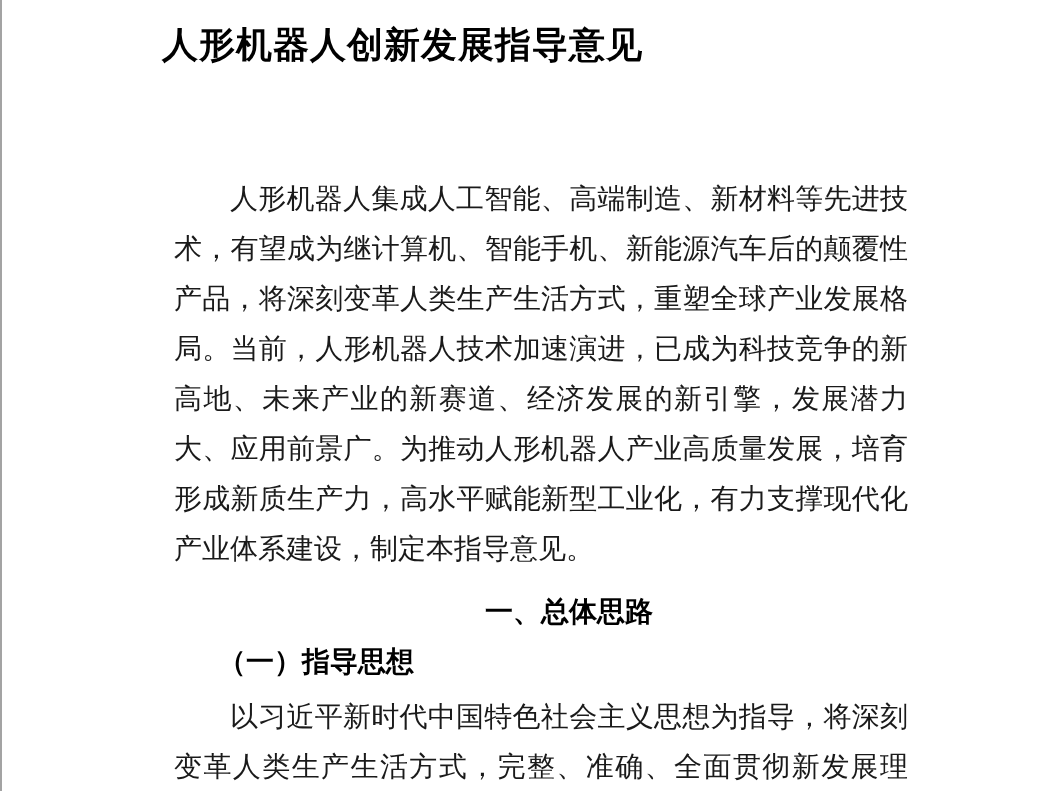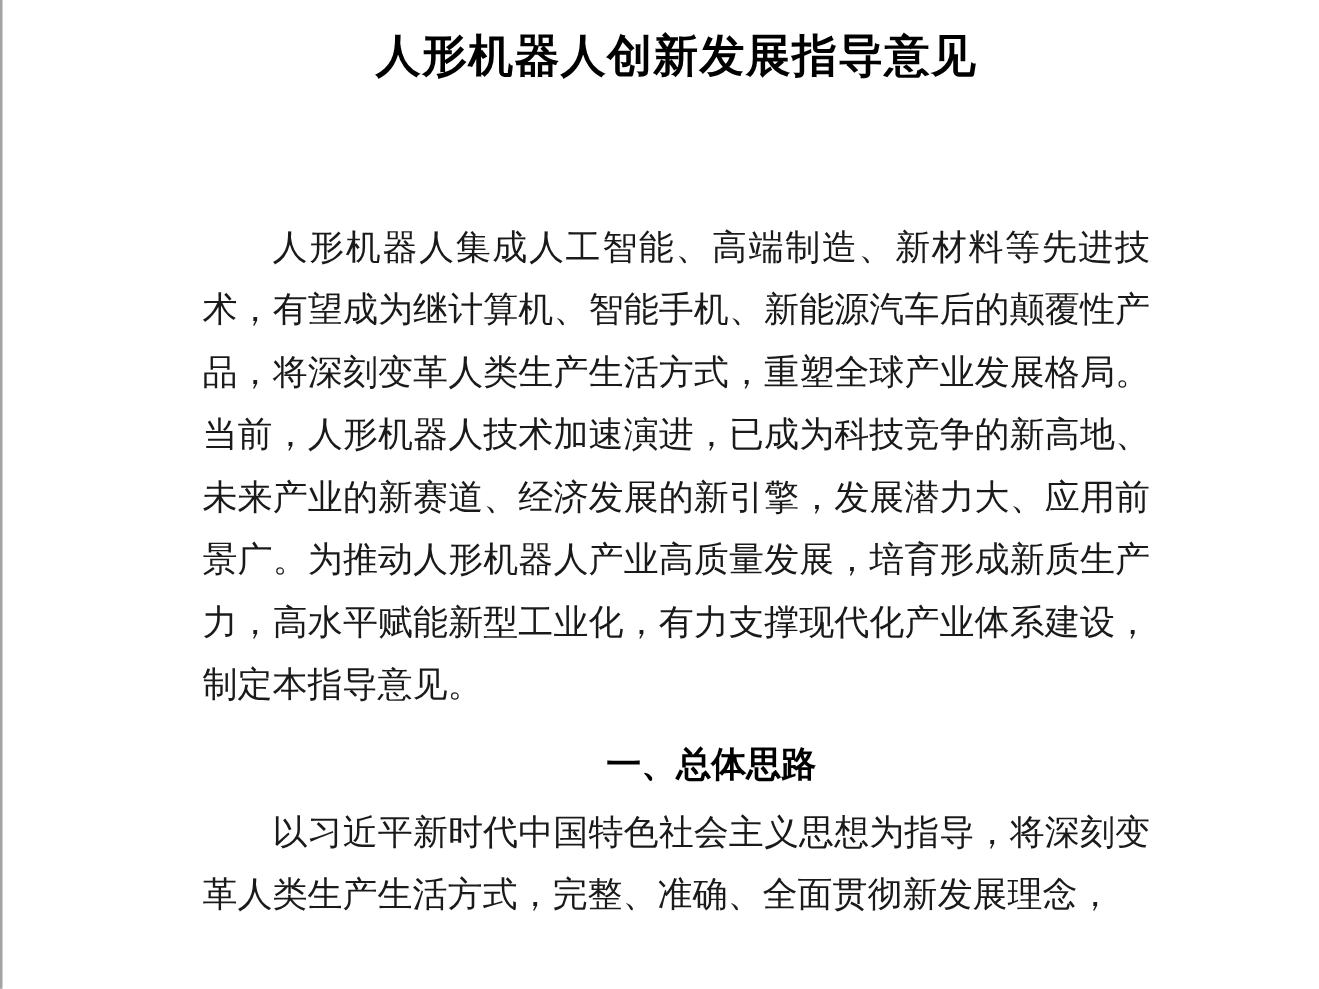--- a/index.html
+++ b/index.html
@@ -33,27 +33,27 @@
     position: absolute;
     left: 162px;
     top: 0;
     width: 758px;
   }
   .doc-title {
     margin: 20px 0 104px 0;
     font-size: 36px;
     line-height: 50px;
     font-weight: bold;
-    text-align: center;
+    text-align: left;
     letter-spacing: 1px;
     font-family: "Liberation Serif", serif;
     color: #000000;
   }
   .body-para {
-    margin: 0;
+    margin: 12px;
     font-size: 28px;
     line-height: 50px;
     text-align: justify;
     text-indent: 2em;
     font-weight: normal;
     font-family: "Liberation Serif", serif;
     color: #1a1a1a;
   }
   .heading-1 {
     margin: 13px 0 0 0;
@@ -80,15 +80,16 @@
 </style>
 </head>
 <body>
 
 <div class="page">
   <div class="page-edge-line"></div>
   <div class="content">
     <h1 class="doc-title">人形机器人创新发展指导意见</h1>
     <p class="body-para">人形机器人集成人工智能、高端制造、新材料等先进技术，有望成为继计算机、智能手机、新能源汽车后的颠覆性产品，将深刻变革人类生产生活方式，重塑全球产业发展格局。当前，人形机器人技术加速演进，已成为科技竞争的新高地、未来产业的新赛道、经济发展的新引擎，发展潜力大、应用前景广。为推动人形机器人产业高质量发展，培育形成新质生产力，高水平赋能新型工业化，有力支撑现代化产业体系建设，制定本指导意见。</p>
     <h2 class="heading-1">一、总体思路</h2>
+    <h3 class="heading-2">（一）指导思想</h3>
     <p class="body-para final-para">以习近平新时代中国特色社会主义思想为指导，将深刻变革人类生产生活方式，完整、准确、全面贯彻新发展理念，</p>
   </div>
 </div>
 
 </body></html>

